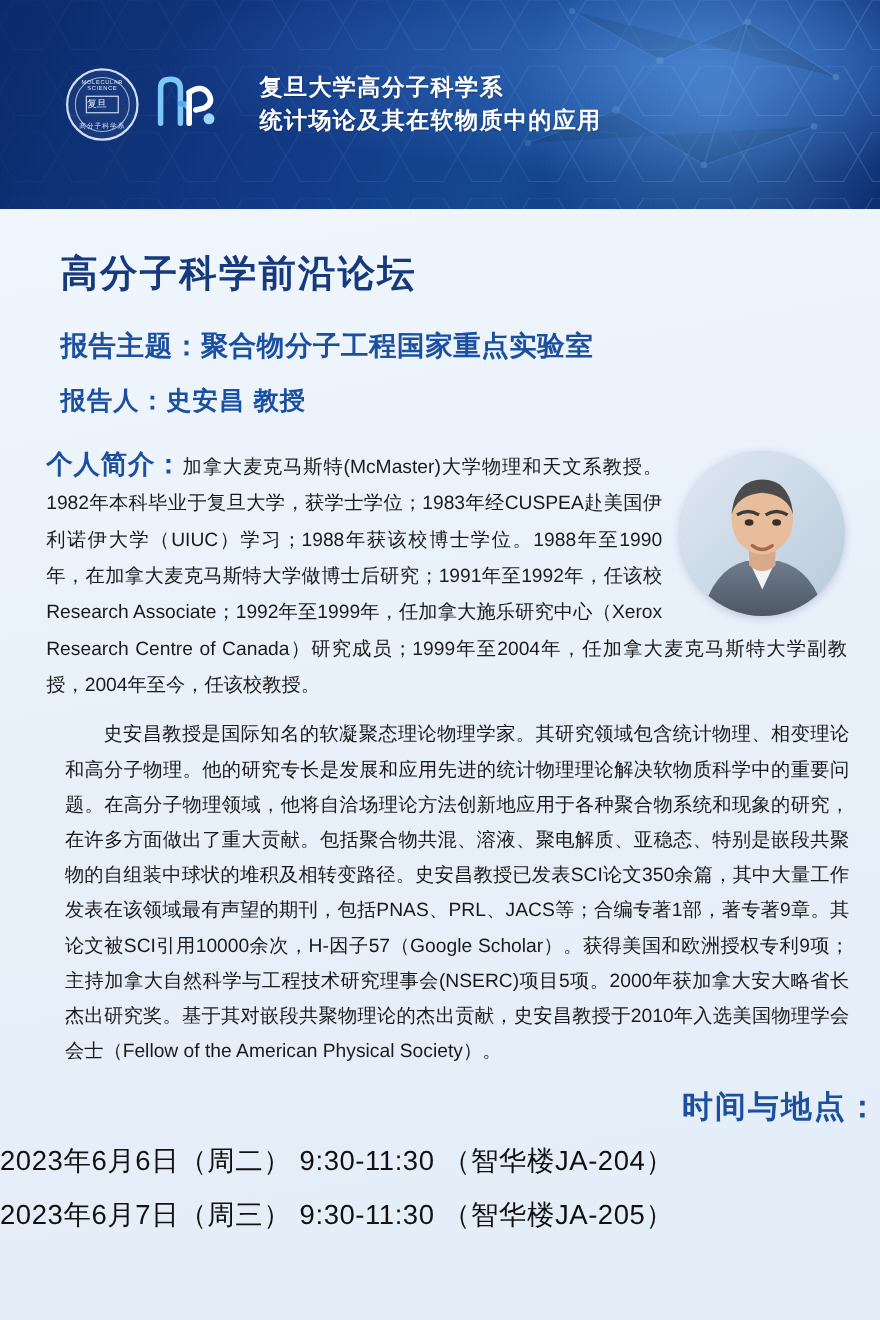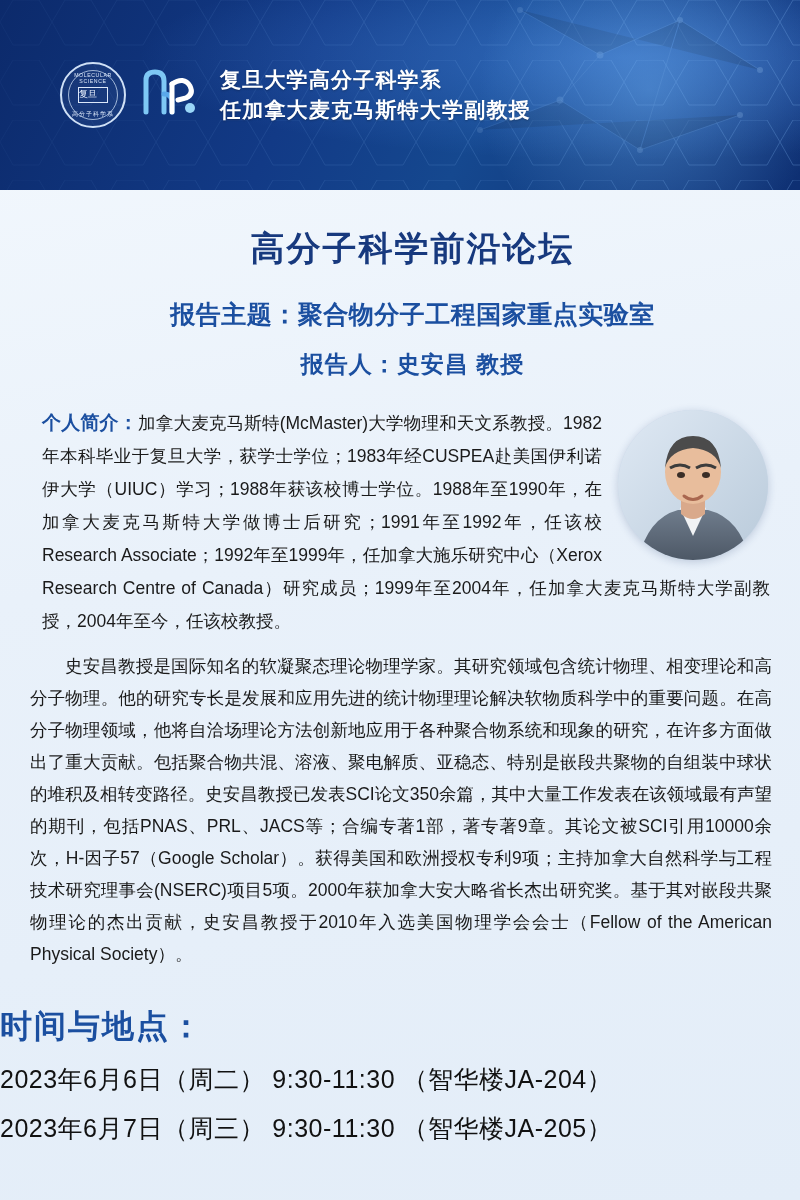--- a/index.html
+++ b/index.html
@@ -71,33 +71,33 @@
     border: 1px solid #dce8fa;
     color: #eaf2ff; font-size: 9px; line-height: 11px;
     text-align: left; padding-top: 1px;
   }
   .logo-mark {
     width: 62px; height: 62px;
     margin-left: 12px;
     flex: none;
   }
   .org-block {
-    margin-left: 20px;
+    margin-left: 36px;
     color: #ffffff;
   }
   .org-line {
     font-size: 21px;
     font-weight: bold;
     letter-spacing: 1.2px;
     line-height: 30px;
     text-shadow: 0 1px 2px rgba(0,0,0,.25);
   }
 
   
-  .titles { padding: 36px 30px 0 55px; text-align: center; }
+  .titles { padding: 36px 30px 0 55px; }
   .main-title {
     font-size: 34px; font-weight: bold;
     color: #17397e;
     letter-spacing: 2px;
   }
   .subject {
     margin-top: 26px;
     font-size: 25px; font-weight: bold;
     color: #1b4fa0;
     letter-spacing: .5px;
@@ -129,41 +129,42 @@
 
   .bio-para {
     font-size: 17.5px;
     line-height: 33px;
     color: #1a1a1a;
     text-align: justify;
   }
   .bio-label {
     color: #1b4fa0;
     font-weight: bold;
-    font-size: 19px;
+    font-size: 24px;
   }
 
   .desc-section {
     margin-top: 12px;
     padding: 0 28px 0 30px;
     clear: none;
   }
   .desc-para {
     font-size: 17.5px;
     line-height: 32px;
     color: #1a1a1a;
     text-align: justify;
     text-indent: 2em;
+    margin-left: 29px;
   }
 
   
   .time-title {
-    margin-top: 35px;
-    text-align: left;
-    font-size: 32px; font-weight: bold;
+    margin-top: 16px;
+    text-align: right;
+    font-size: 28px; font-weight: bold;
     color: #1b4fa0;
     letter-spacing: 2px;
   }
   .time-line {
     margin-top: 14px;
     font-size: 25px;
     color: #111;
     letter-spacing: .5px;
   }
   .time-line + .time-line { margin-top: 16px; }
@@ -222,21 +223,21 @@
           <path d="M8 48 L8 16 Q8 8 17 8 Q26 8 26 17 L26 48" fill="none" stroke="#7ec8f5" stroke-width="5" stroke-linecap="round"></path>
           <path d="M26 30 Q34 30 34 38 L34 48" fill="none" stroke="#5aa8ea" stroke-width="5" stroke-linecap="round"></path>
           <path d="M34 20 L34 48" fill="none" stroke="#ffffff" stroke-width="5" stroke-linecap="round"></path>
           <path d="M34 20 Q46 12 52 22 Q56 30 48 34 L40 36" fill="none" stroke="#ffffff" stroke-width="5" stroke-linecap="round"></path>
           <circle cx="52" cy="44" r="5" fill="#9ad6f8"></circle>
         </svg>
       </div>
 
       <div class="org-block">
         <div class="org-line">复旦大学高分子科学系</div>
-        <div class="org-line">任加拿大麦克马斯特大学副教授</div>
+        <div class="org-line">统计场论及其在软物质中的应用</div>
       </div>
     </div>
   </div>
 
   <div class="titles">
     <div class="main-title">高分子科学前沿论坛</div>
     <div class="subject">报告主题：聚合物分子工程国家重点实验室</div>
     <div class="speaker">报告人：史安昌 教授</div>
   </div>
 

